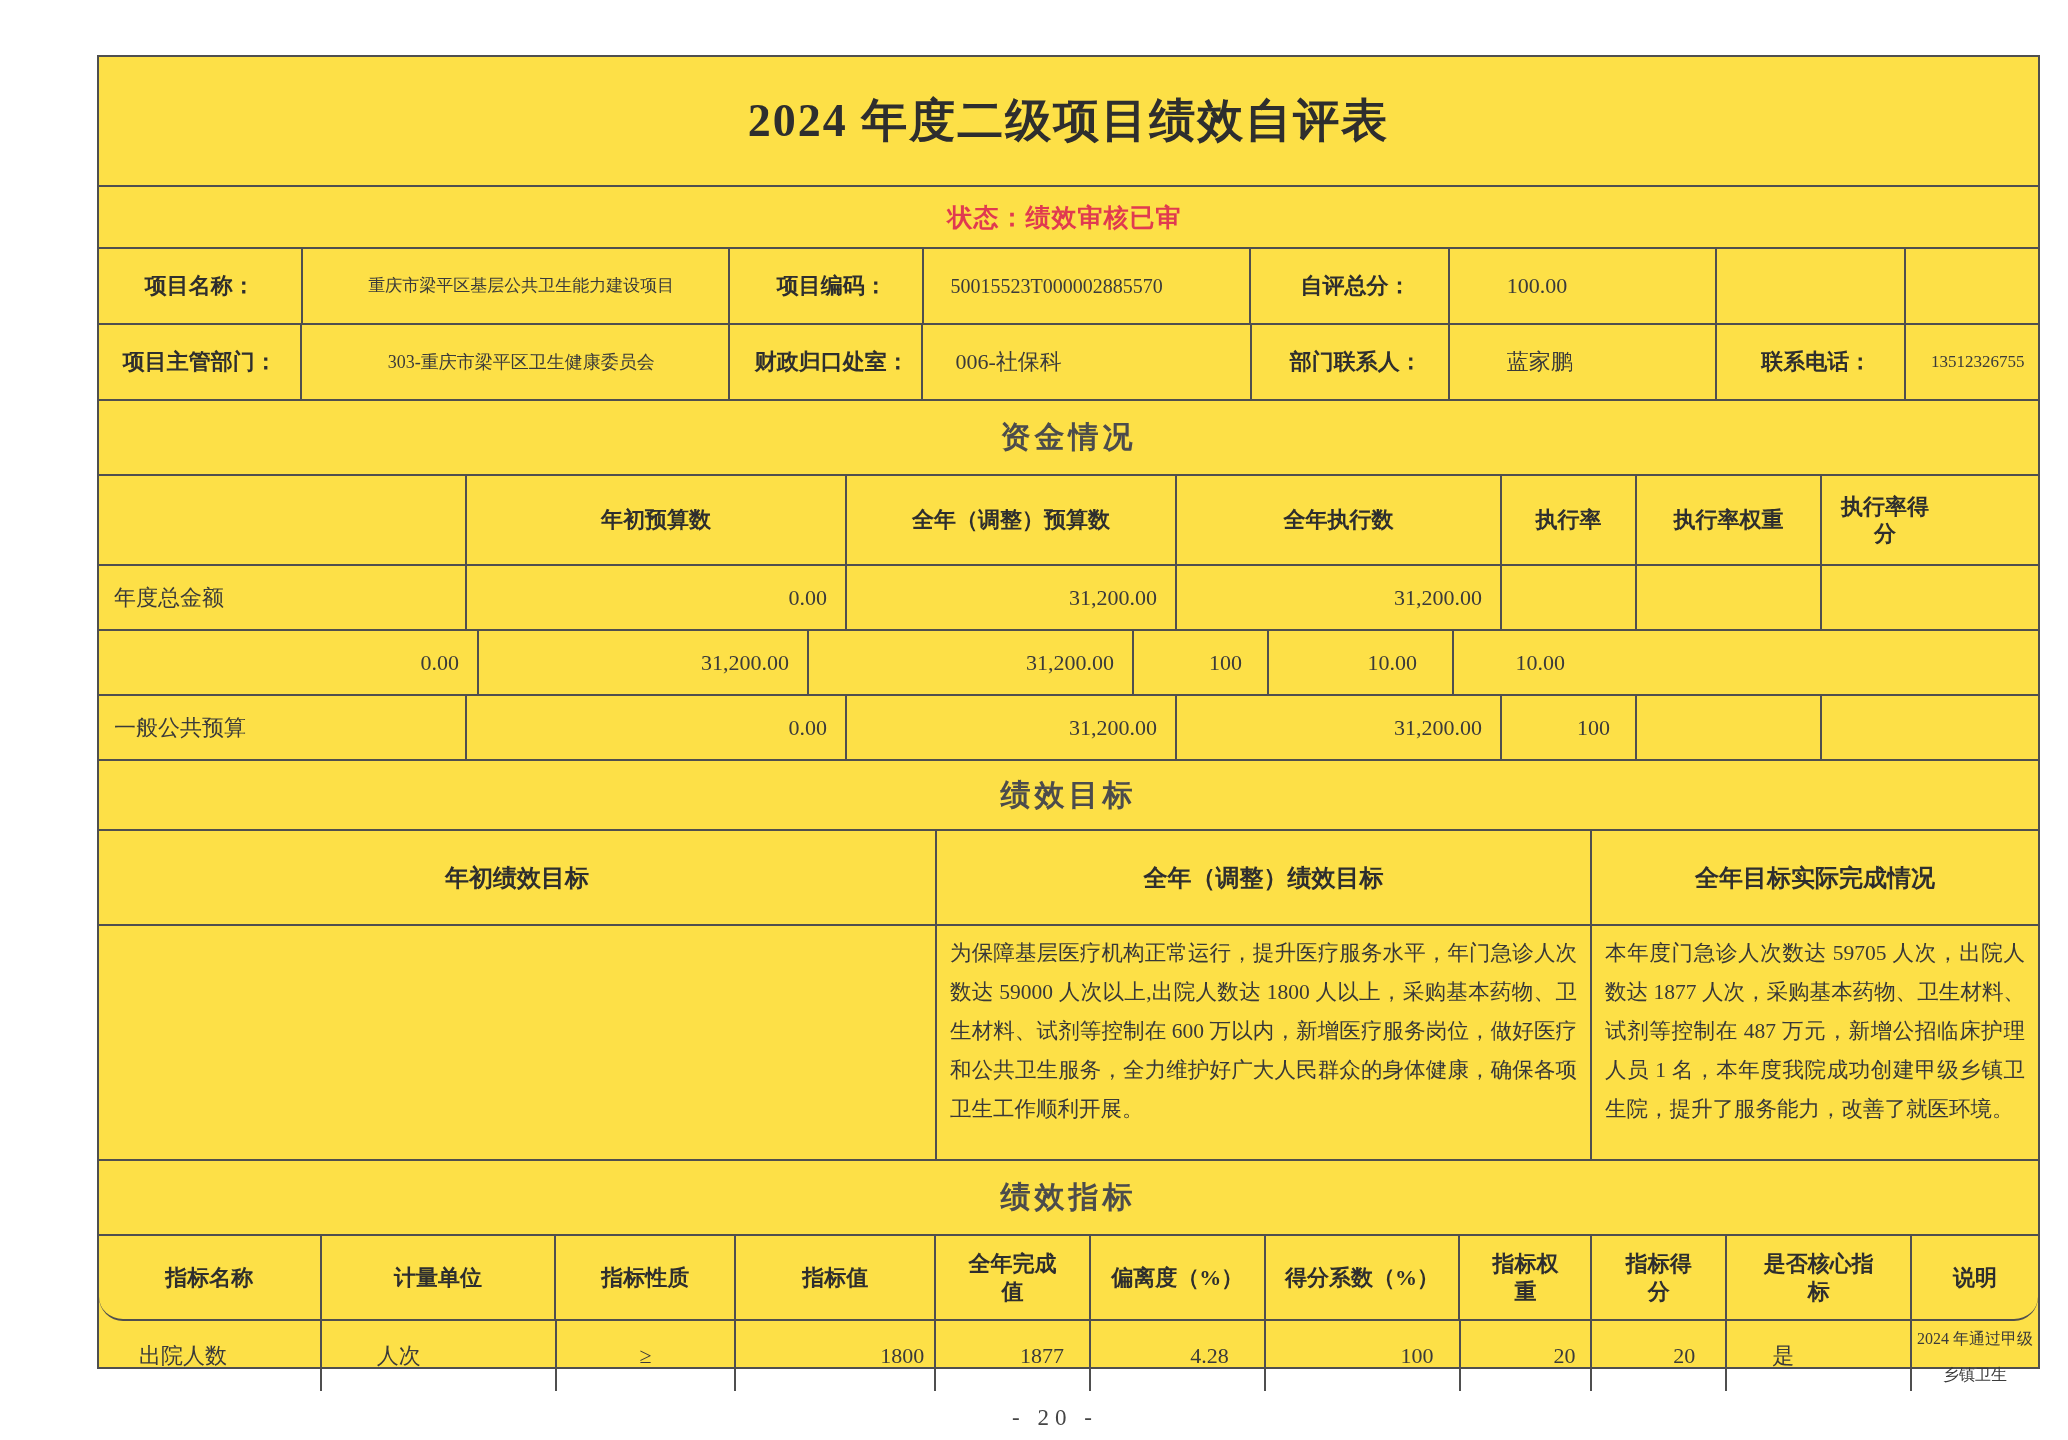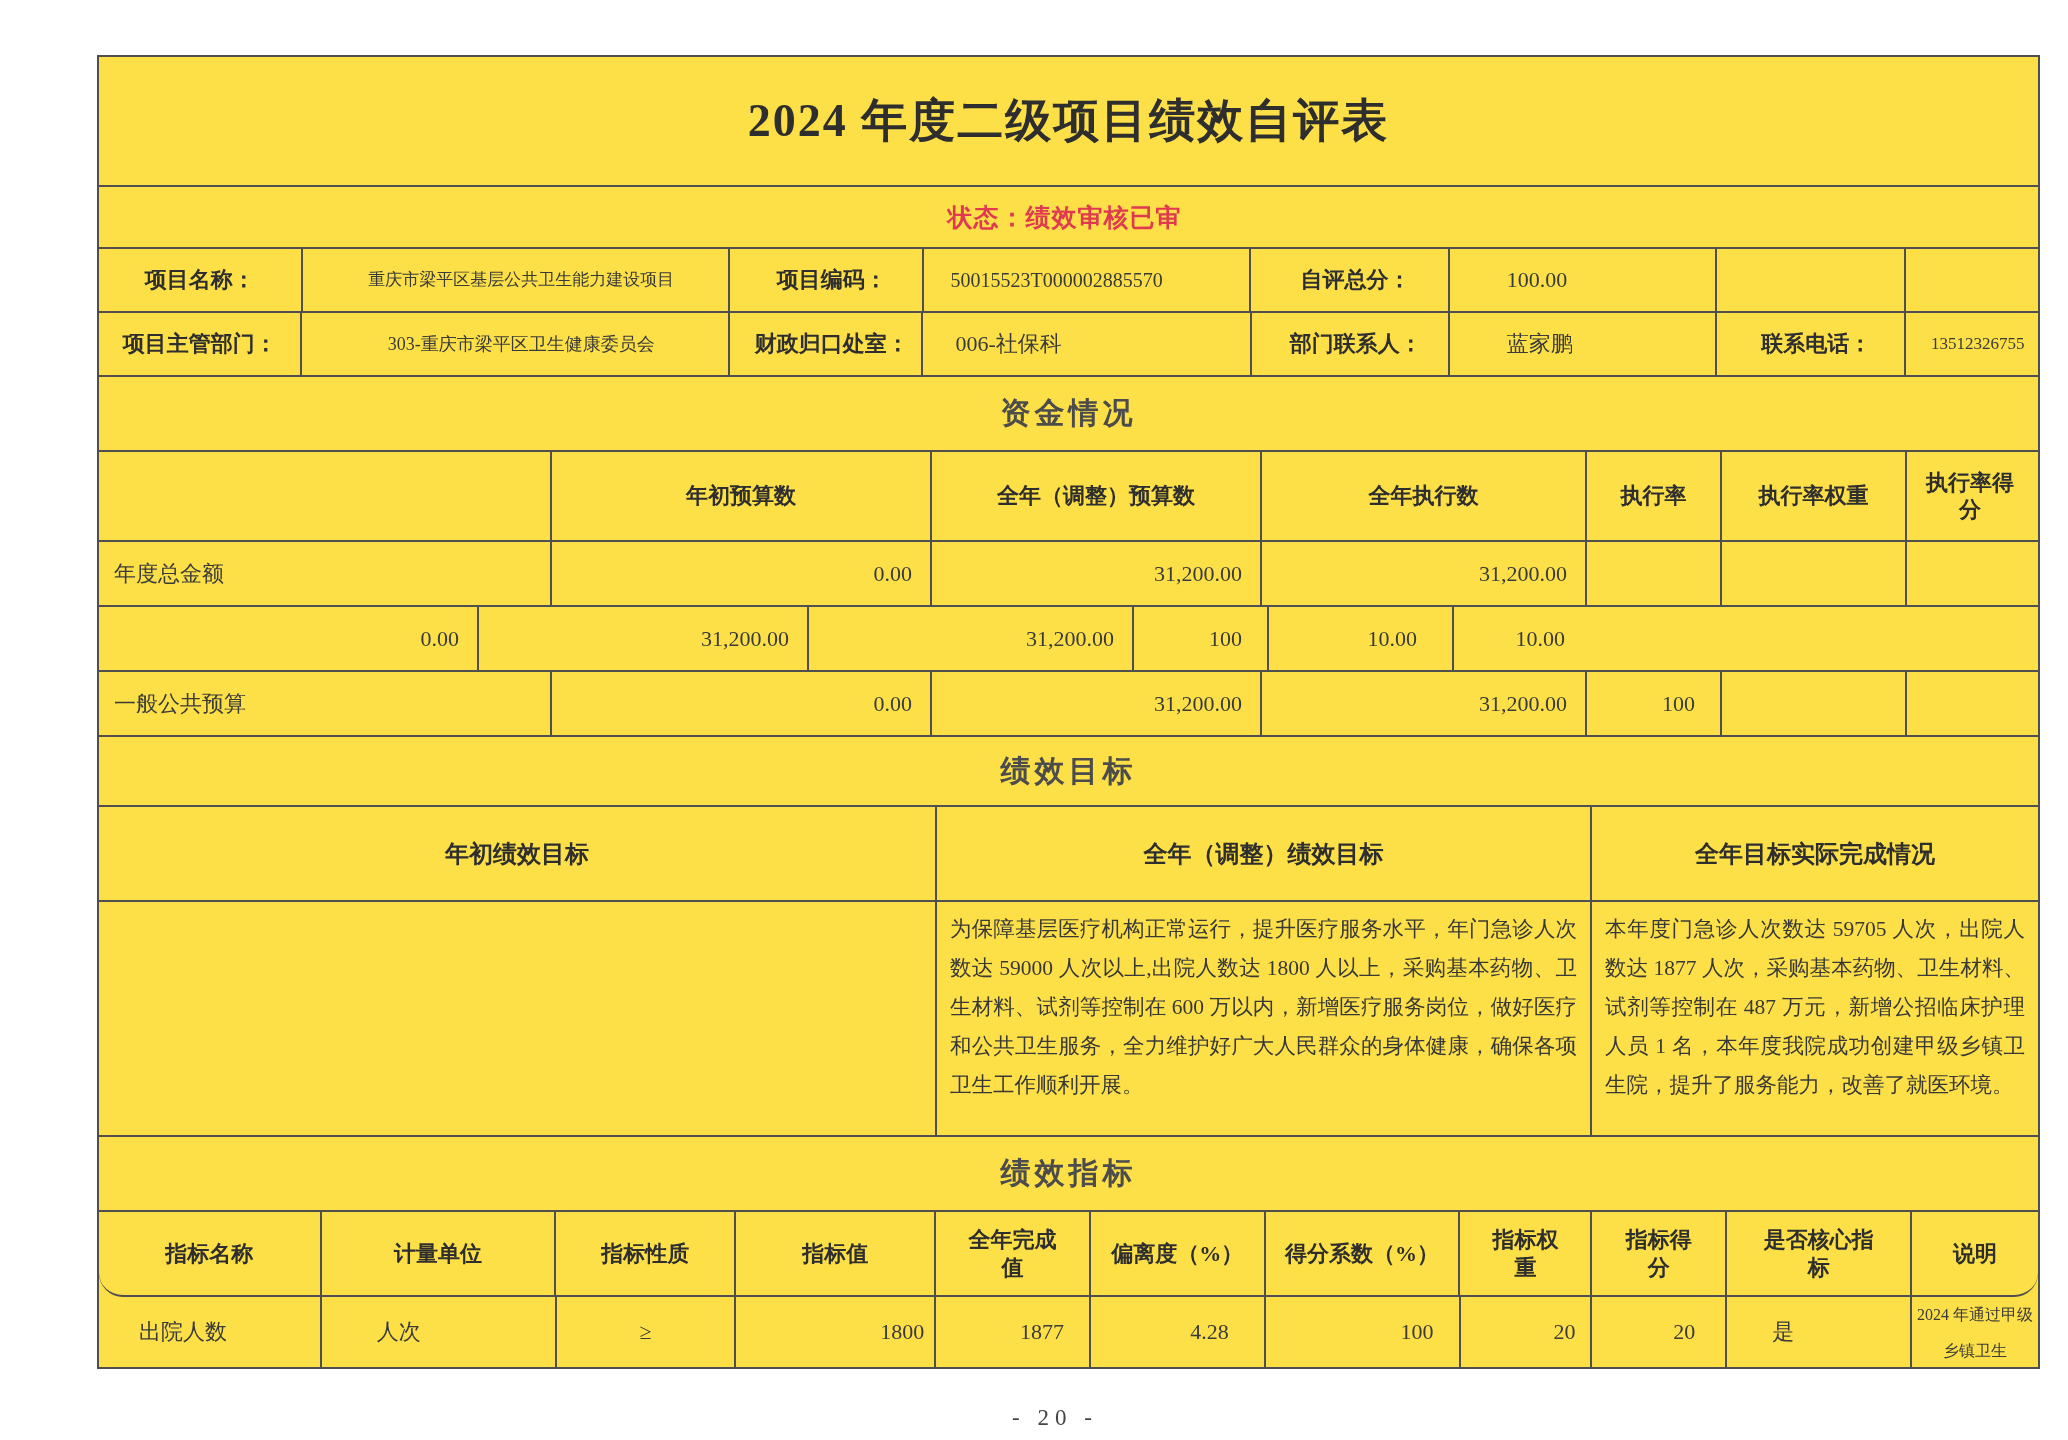--- a/index.html
+++ b/index.html
@@ -32,33 +32,33 @@
   .title-row .t{
     font-size:46px;font-weight:bold;color:var(--ink-dark);letter-spacing:2px;
     width:100%;text-align:center;
   }
   .status-row{height:62px;align-items:center;justify-content:center;}
   .status-row .s{
     color:#e03a50;font-size:25px;font-weight:bold;letter-spacing:1px;
     padding-right:8px;
   }
   
-  .info-row{height:64px;gap:12px;}
+  .info-row{height:76px;gap:12px;}
   .lab{font-weight:bold;color:var(--ink-dark);}
   .iw0{width:213px}.iw1{width:435px}.iw2{width:190px}.iw3{width:330px}
   .iw4{width:195px}.iw5{width:265px}.iw6{width:185px}.iw7{width:126px}
   .fs17{font-size:17px}.fs18{font-size:18px}.fs20{font-size:20px}
   
   .sec-row{align-items:center;justify-content:center;}
   .sec-row.h75{height:75px}.sec-row.h70{height:70px}
   .sec-row .sec{font-size:30px;font-weight:bold;color:var(--sec);letter-spacing:4px;width:100%;text-align:center;}
   
   .funds-head{height:90px;}
   .funds-row{height:65px;}
-  .fw0{width:453px}.fw1{width:380px}.fw2{width:330px}.fw3{width:325px}
+  .fw0{width:368px}.fw1{width:380px}.fw2{width:330px}.fw3{width:325px}
   .fw4{width:135px}.fw5{width:185px}.fw6{width:126px}
   
   .goals-head{height:95px;}
   .goals-body{height:235px;}
   .gw0{width:838px}.gw1{width:655px}.gw2{width:446px}
   .goaltxt{
     align-items:flex-start;justify-content:flex-start;text-align:justify;
     font-size:21.5px;line-height:39px;padding:8px 13px 0 13px;color:#383838;
   }
   

